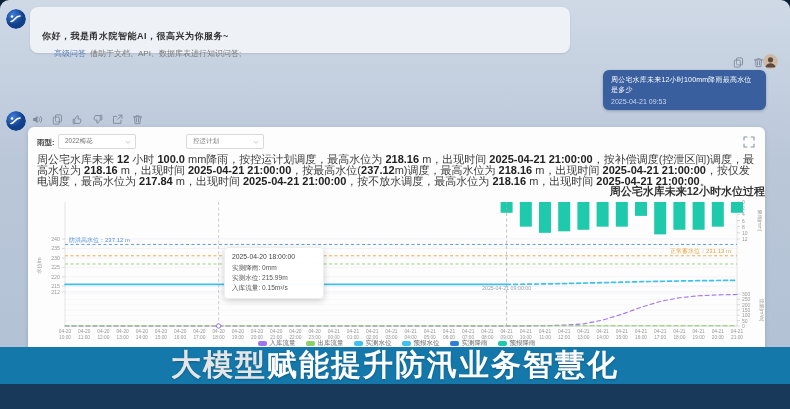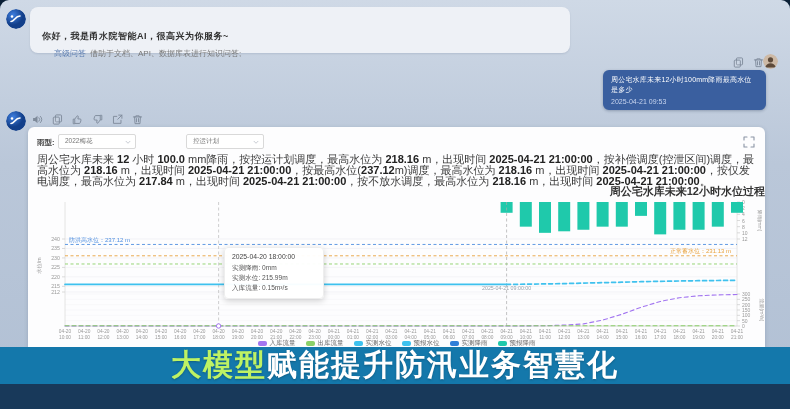--- a/index.html
+++ b/index.html
@@ -49,21 +49,21 @@
   
   .legend{position:absolute;left:28px;top:339px;width:737px;display:flex;justify-content:center;
     gap:10px;z-index:1;}
   .lg-item{display:flex;align-items:center;gap:3px;font-size:6.5px;color:#666;cursor:pointer;}
   .lg-mark{display:inline-block;width:9px;height:5px;border-radius:2px;}
   
   .banner{position:absolute;left:0;top:347px;width:790px;height:37px;background:#1478ab;z-index:10;
     display:flex;align-items:center;justify-content:center;}
   .banner .txt{font-size:30px;font-weight:bold;color:#fff;letter-spacing:2px;
     text-shadow:0 1px 2px rgba(0,40,60,.35);white-space:nowrap;}
-  .banner .hl{color:#bef264;}
+  .banner .hl{color:#e5e5e5;}
   .footer-strip{position:absolute;left:0;top:384px;width:790px;height:25px;background:#183svg858;
     background:#18395a;z-index:10;}
 </style>
 </head>
 <body>
 
 <div class="stage">
 
   <div class="avatar" style="left:6px;top:9px;width:20px;height:20px;">
     <svg viewBox="0 0 20 20">

